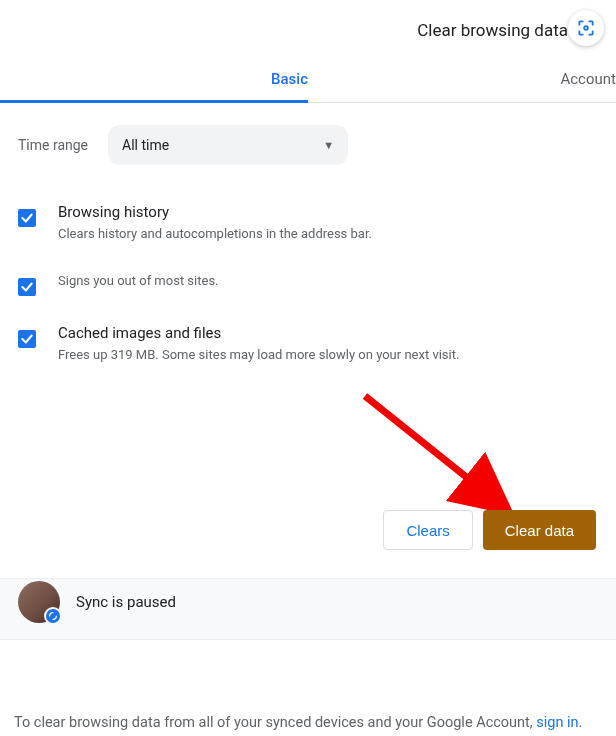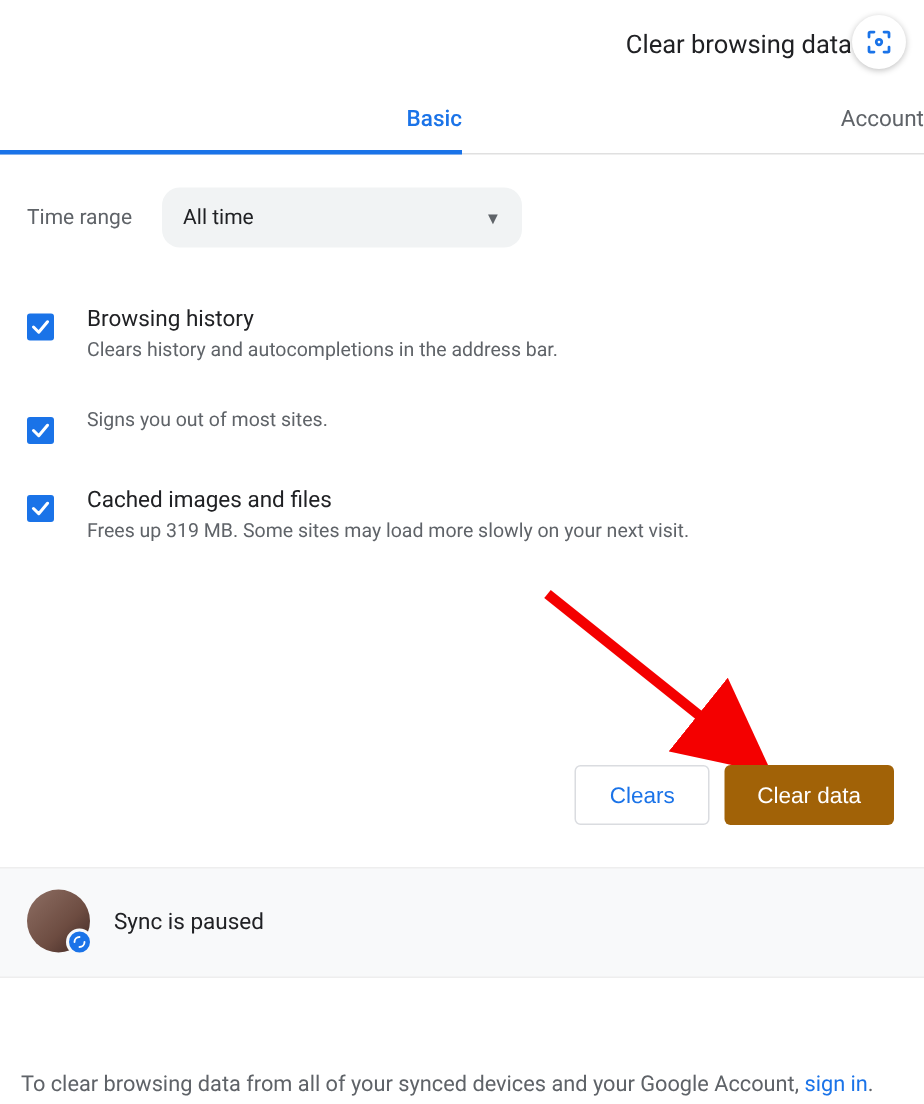--- a/index.html
+++ b/index.html
@@ -158,21 +158,21 @@
     .btn-clear {
       background: #a16207;
       color: #fff;
     }
     .sync-panel {
       position: absolute;
       top: 578px;
       left: 0;
       right: 0;
       background: #f8f9fa;
-      padding: 14px 18px 16px 18px;
+      padding: 2px 18px 16px 18px;
       display: flex;
       align-items: center;
       gap: 16px;
       border-top: 1px solid #eee;
       border-bottom: 1px solid #eee;
     }
     .avatar {
       width: 42px;
       height: 42px;
       border-radius: 50%;

